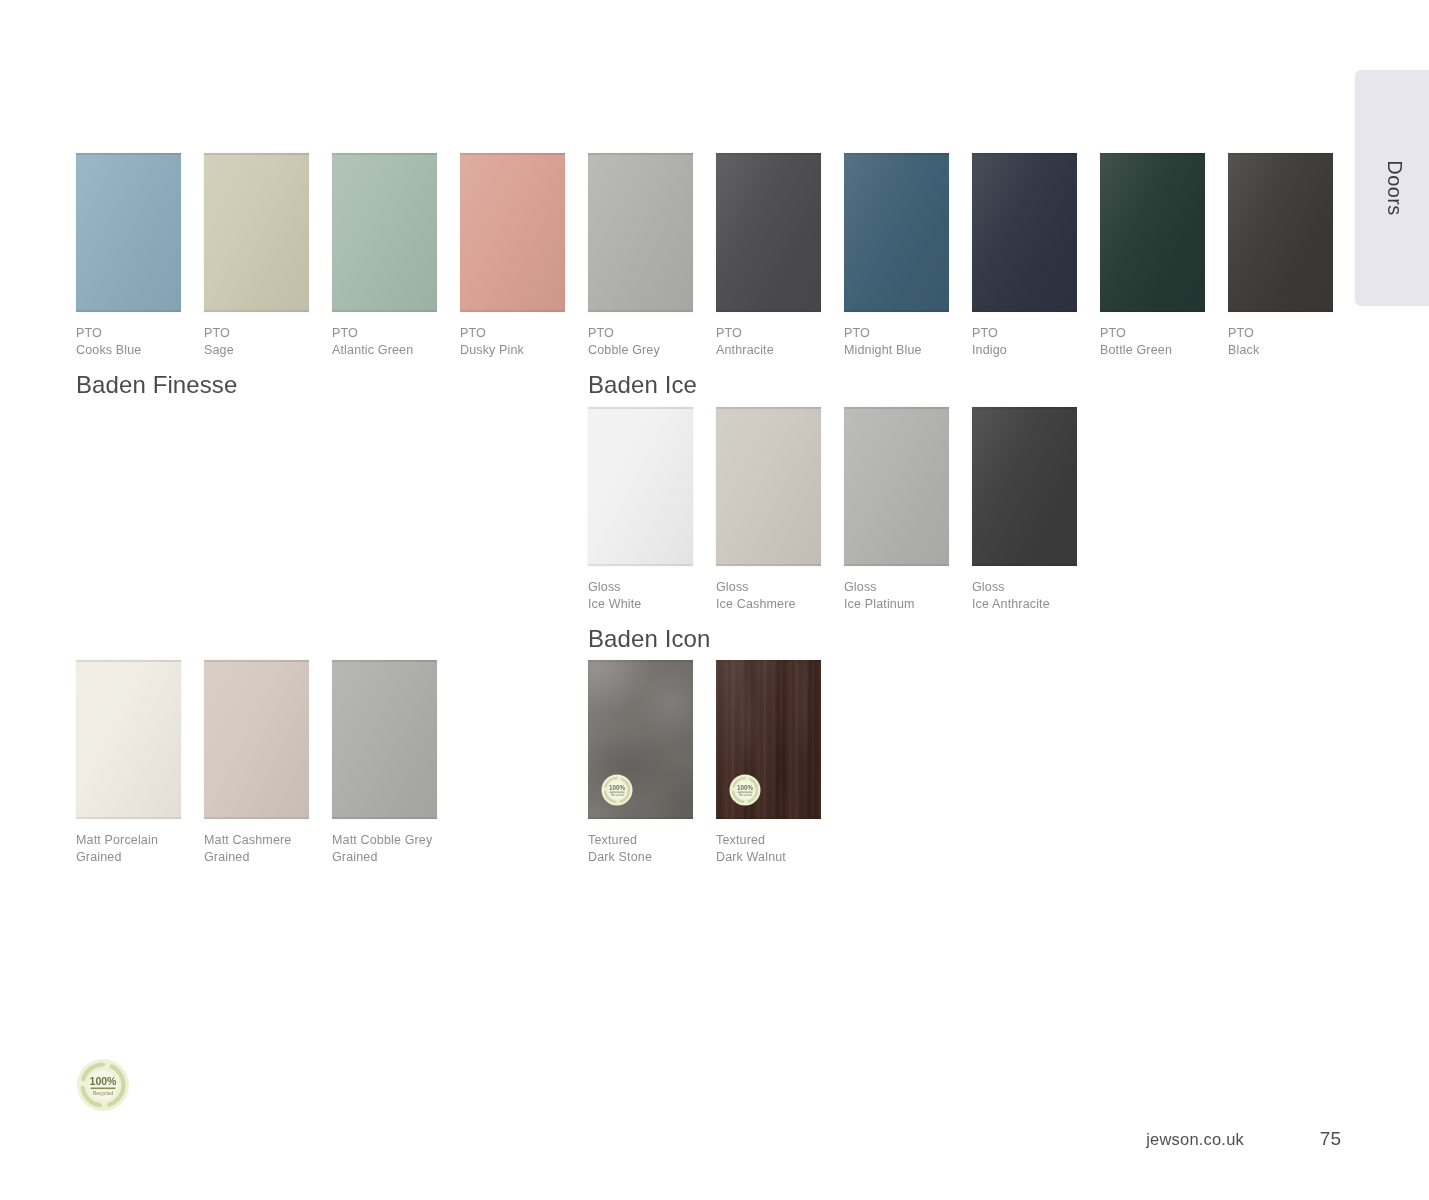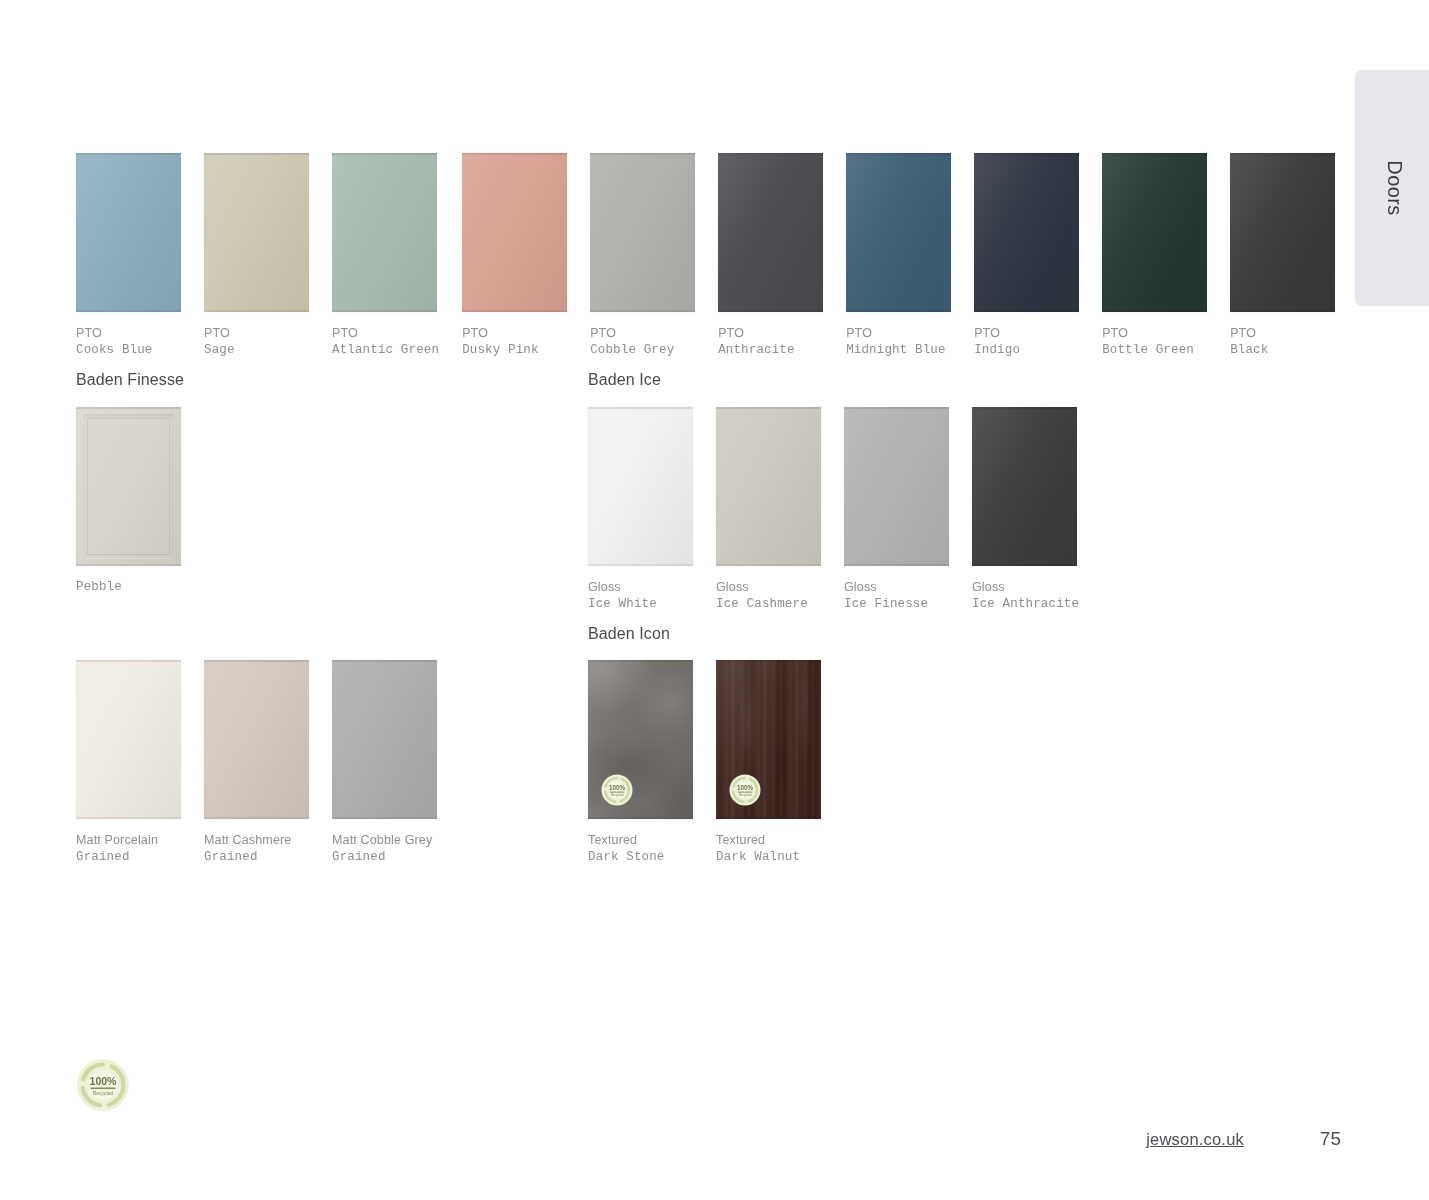--- a/index.html
+++ b/index.html
@@ -158,26 +158,26 @@
 
   
   .label {
     margin-top: 13px;
     font-size: 12.5px;
     line-height: 17px;
     color: #8e8e8e;
     letter-spacing: 0.15px;
     white-space: nowrap;
   }
-  .label .l2 { display: block; font-family: Liberation Mono, monospace; }
+  .label .l2 { display: block; }
 
   
   .heading {
     position: absolute;
-    font-size: 16px;
+    font-size: 24px;
     color: #4b4b4b;
     letter-spacing: 0.1px;
   }
 
   
   #foot-note {
     position: absolute;
     left: 76px;
     top: 1058px;
     display: flex;
@@ -201,21 +201,20 @@
     top: 1130px;
     height: 30px;
   }
   #footer-bar .site {
     position: absolute;
     right: 185px;
     top: 0;
     font-size: 16.5px;
     color: #4f4f55;
     letter-spacing: 0.2px;
-    text-decoration: underline;
   }
   #footer-bar .pageno {
     position: absolute;
     right: 88px;
     top: -2px;
     font-size: 19px;
     color: #4f4f55;
   }
 </style>
 </head>
@@ -335,33 +334,20 @@
         </div>
       <div class="label">
         <span class="l1">PTO</span>
         <span class="l2">Black</span>
       </div>
     </div>
     </div>
 
   <div class="heading" style="left:76px;  top:371px;">Baden Finesse</div>
   <div id="row-finesse" class="row" style="left:76px;  top:407px;">
-      <div class="swatch-cell" style="margin-right:23px">
-      <div class="tile panel" style="background:#d8d5cd">
-          <span class="toprule"></span>
-          <span class="panel-in"></span>
-          <span class="panel-in2"></span>
-          <span class="sheen"></span>
-          <span class="botrule"></span>
-        </div>
-      <div class="label">
-
-        <span class="l2">Pebble</span>
-      </div>
-    </div>
     </div>
 
   <div class="heading" style="left:588px; top:371px;">Baden Ice</div>
   <div id="row-ice" class="row" style="left:588px; top:407px;">
       <div class="swatch-cell" style="margin-right:23px">
       <div class="tile" style="background:#f1f1f1">
           <span class="toprule"></span>
           <span class="sheen"></span>
           <span class="botrule"></span>
         </div>
@@ -382,21 +368,21 @@
       </div>
     </div>
       <div class="swatch-cell" style="margin-right:23px">
       <div class="tile" style="background:#b2b3b1">
           <span class="toprule"></span>
           <span class="sheen"></span>
           <span class="botrule"></span>
         </div>
       <div class="label">
         <span class="l1">Gloss</span>
-        <span class="l2">Ice Finesse</span>
+        <span class="l2">Ice Platinum</span>
       </div>
     </div>
       <div class="swatch-cell" style="margin-right:0px">
       <div class="tile" style="background:#3c3c3d">
           <span class="toprule"></span>
           <span class="sheen"></span>
           <span class="botrule"></span>
         </div>
       <div class="label">
         <span class="l1">Gloss</span>

